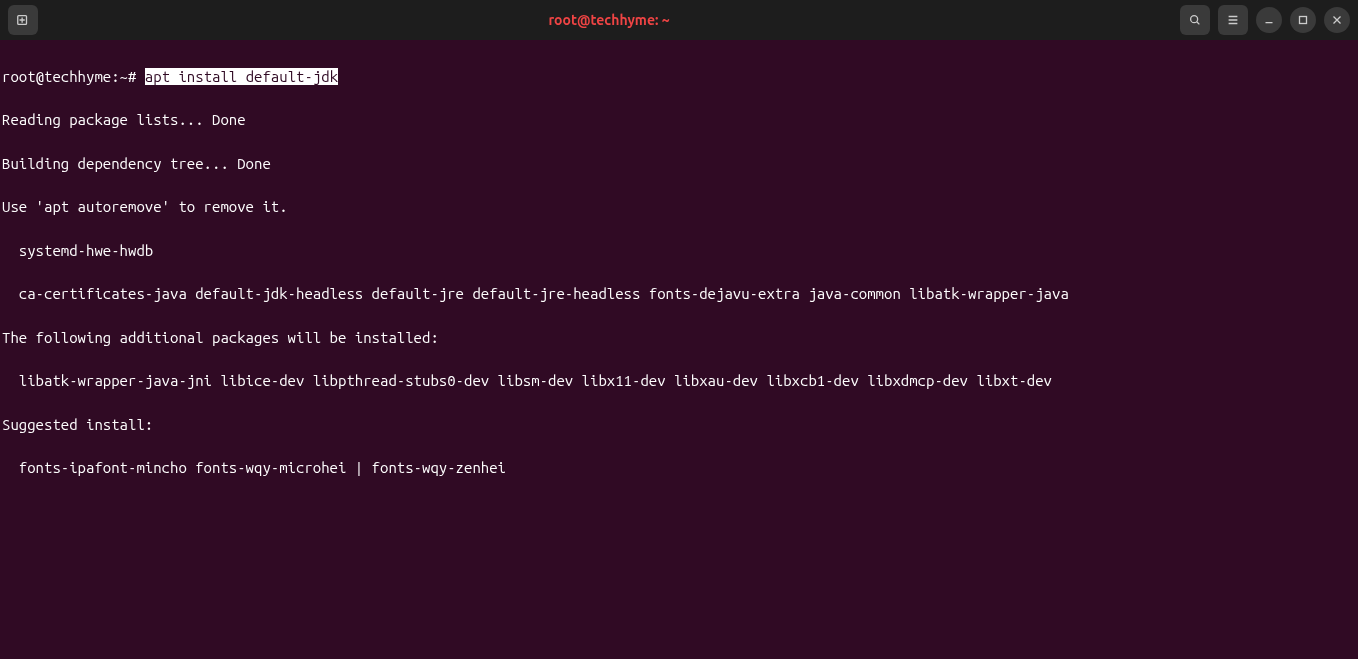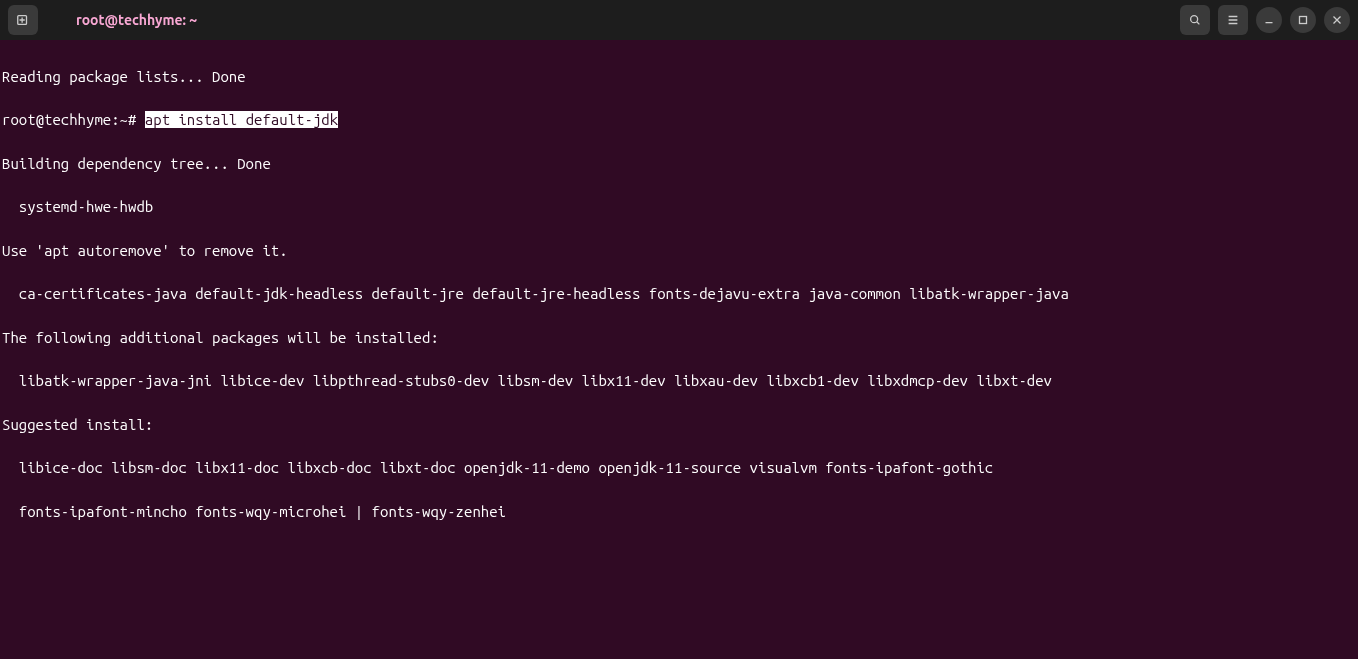--- a/index.html
+++ b/index.html
@@ -19,25 +19,25 @@
     height: 40px;
     display: flex;
     align-items: center;
     justify-content: space-between;
     padding: 0 8px;
     flex-shrink: 0;
   }
   .titlebar-left { display: flex; align-items: center; gap: 6px; }
   .titlebar-center {
     flex: 1;
+    text-align: center;
     font-family: 'Ubuntu', sans-serif;
     font-size: 14px;
     font-weight: bold;
-    color: #f9a8d4;
-    margin-left: 38px;
+    color: #ef4444;
   }
   .titlebar-right { display: flex; align-items: center; gap: 8px; }
   .tb-btn {
     width: 30px; height: 30px;
     border-radius: 6px;
     background: #3a3a3a;
     display: flex; align-items: center; justify-content: center;
     color: #ccc;
     cursor: pointer;
   }
@@ -105,30 +105,29 @@
     </div>
     <div class="tb-circle">
       <svg viewBox="0 0 16 16" fill="none" stroke="currentColor" stroke-width="1.5">
         <path d="M4 4l8 8M12 4l-8 8"></path>
       </svg>
     </div>
   </div>
 </div>
 
 <div class="terminal">
+<span class="line"><span class="prompt-user">root@techhyme</span><span>:</span><span class="prompt-path">~</span><span>#</span> <span class="cmd-highlight">apt install default-jdk</span></span>
 <span class="line">Reading package lists... Done</span>
-<span class="line"><span class="prompt-user">root@techhyme</span><span>:</span><span class="prompt-path">~</span><span>#</span> <span class="cmd-highlight">apt install default-jdk</span></span>
 <span class="line">Building dependency tree... Done</span>
+<span class="line">Use 'apt autoremove' to remove it.</span>
 <span class="line indent">systemd-hwe-hwdb</span>
-<span class="line">Use 'apt autoremove' to remove it.</span>
 <span class="line indent">ca-certificates-java default-jdk-headless default-jre default-jre-headless fonts-dejavu-extra java-common libatk-wrapper-java</span>
 <span class="line">The following additional packages will be installed:</span>
 <span class="line indent">libatk-wrapper-java-jni libice-dev libpthread-stubs0-dev libsm-dev libx11-dev libxau-dev libxcb1-dev libxdmcp-dev libxt-dev</span>
 <span class="line">Suggested install:</span>
-<span class="line indent">libice-doc libsm-doc libx11-doc libxcb-doc libxt-doc openjdk-11-demo openjdk-11-source visualvm fonts-ipafont-gothic</span>
 <span class="line indent">fonts-ipafont-mincho fonts-wqy-microhei | fonts-wqy-zenhei</span>
 
 
 
 
 
 
 
 
 

